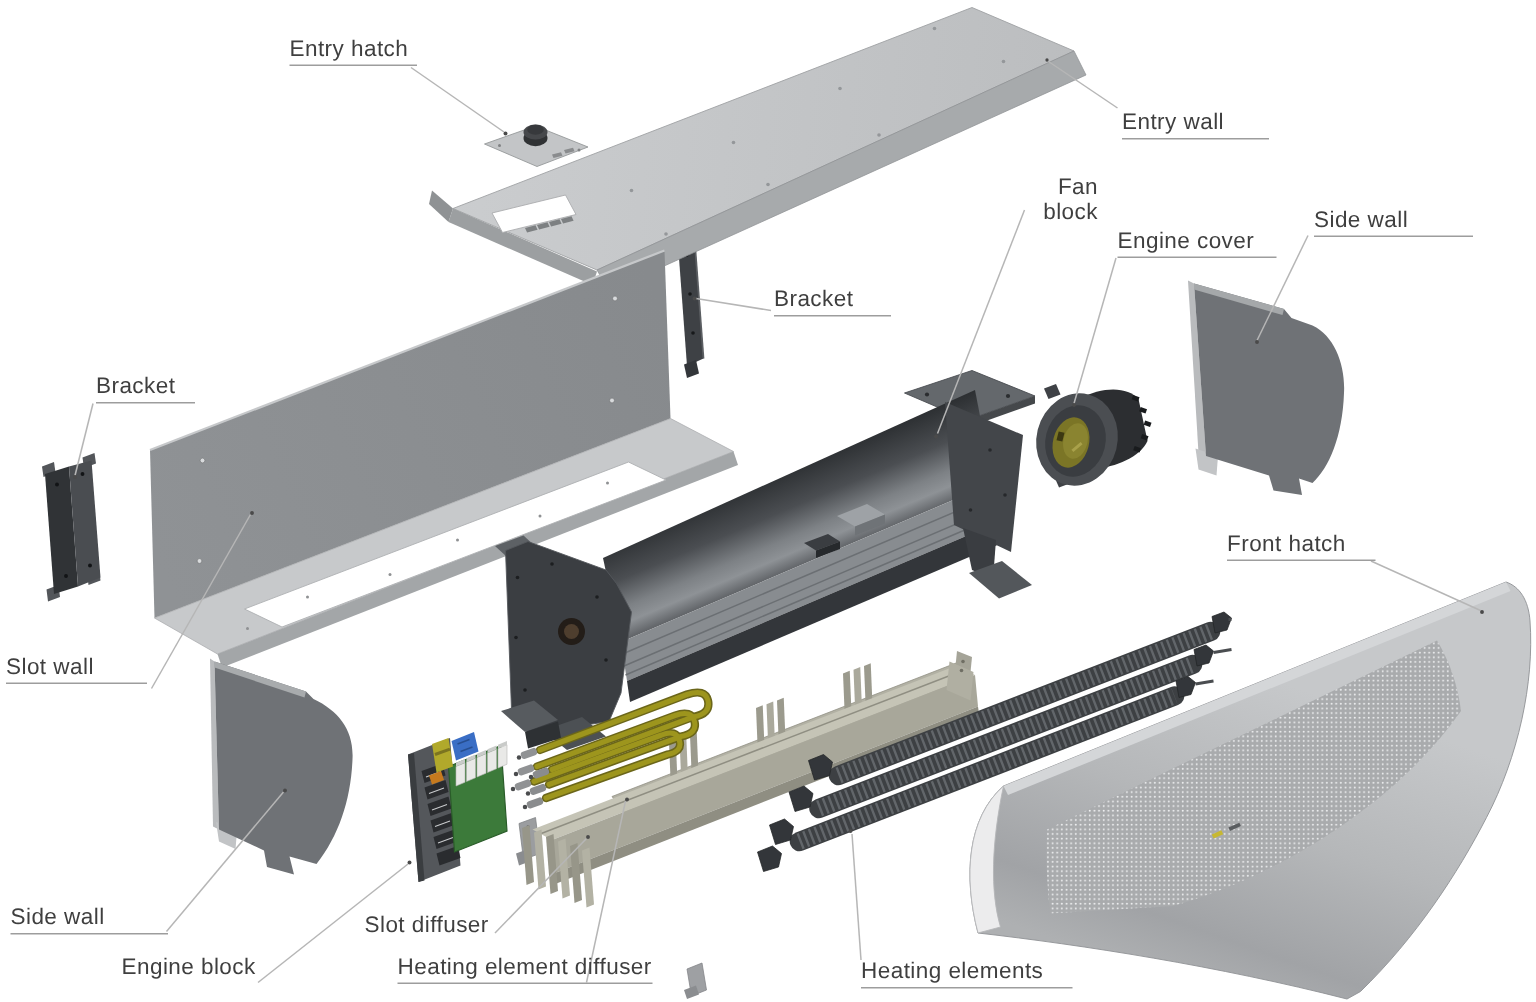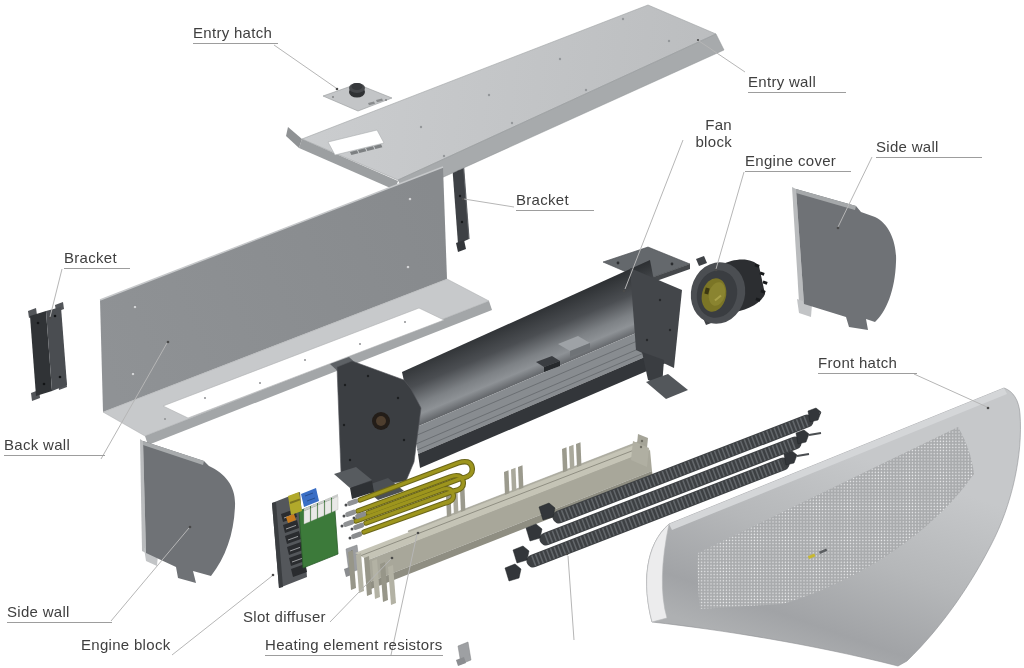--- a/index.html
+++ b/index.html
@@ -360,20 +360,21 @@
   </g>
 </svg>
 
 <div class="lbl ul" style="left:193px;top:24px;padding-right:6px">Entry hatch</div>
 <div class="lbl ul" style="left:748px;top:73px;padding-right:30px">Entry wall</div>
 <div class="lbl wrap" style="left:686px;top:116px;line-height:17px">Fan block</div>
 <div class="lbl ul" style="left:745px;top:152px;padding-right:15px">Engine cover</div>
 <div class="lbl ul" style="left:876px;top:138px;padding-right:43px">Side wall</div>
 <div class="lbl ul" style="left:516px;top:191px;padding-right:25px">Bracket</div>
 <div class="lbl ul" style="left:64px;top:249px;padding-right:13px">Bracket</div>
-<div class="lbl ul" style="left:4px;top:436px;padding-right:35px">Back wall</div>
+<div class="lbl ul" style="left:4px;top:436px;padding-right:35px">Slot wall</div>
 <div class="lbl ul" style="left:818px;top:354px;padding-right:20px">Front hatch</div>
 <div class="lbl ul" style="left:7px;top:603px;padding-right:42px">Side wall</div>
 <div class="lbl" style="left:81px;top:636px">Engine block</div>
 <div class="lbl" style="left:243px;top:608px">Slot diffuser</div>
-<div class="lbl ul" style="left:265px;top:636px">Heating element resistors</div>
+<div class="lbl ul" style="left:265px;top:636px">Heating element diffuser</div>
+<div class="lbl ul" style="left:574px;top:639px;padding-right:19px">Heating elements</div>
 
 </div>
 
 </body></html>

